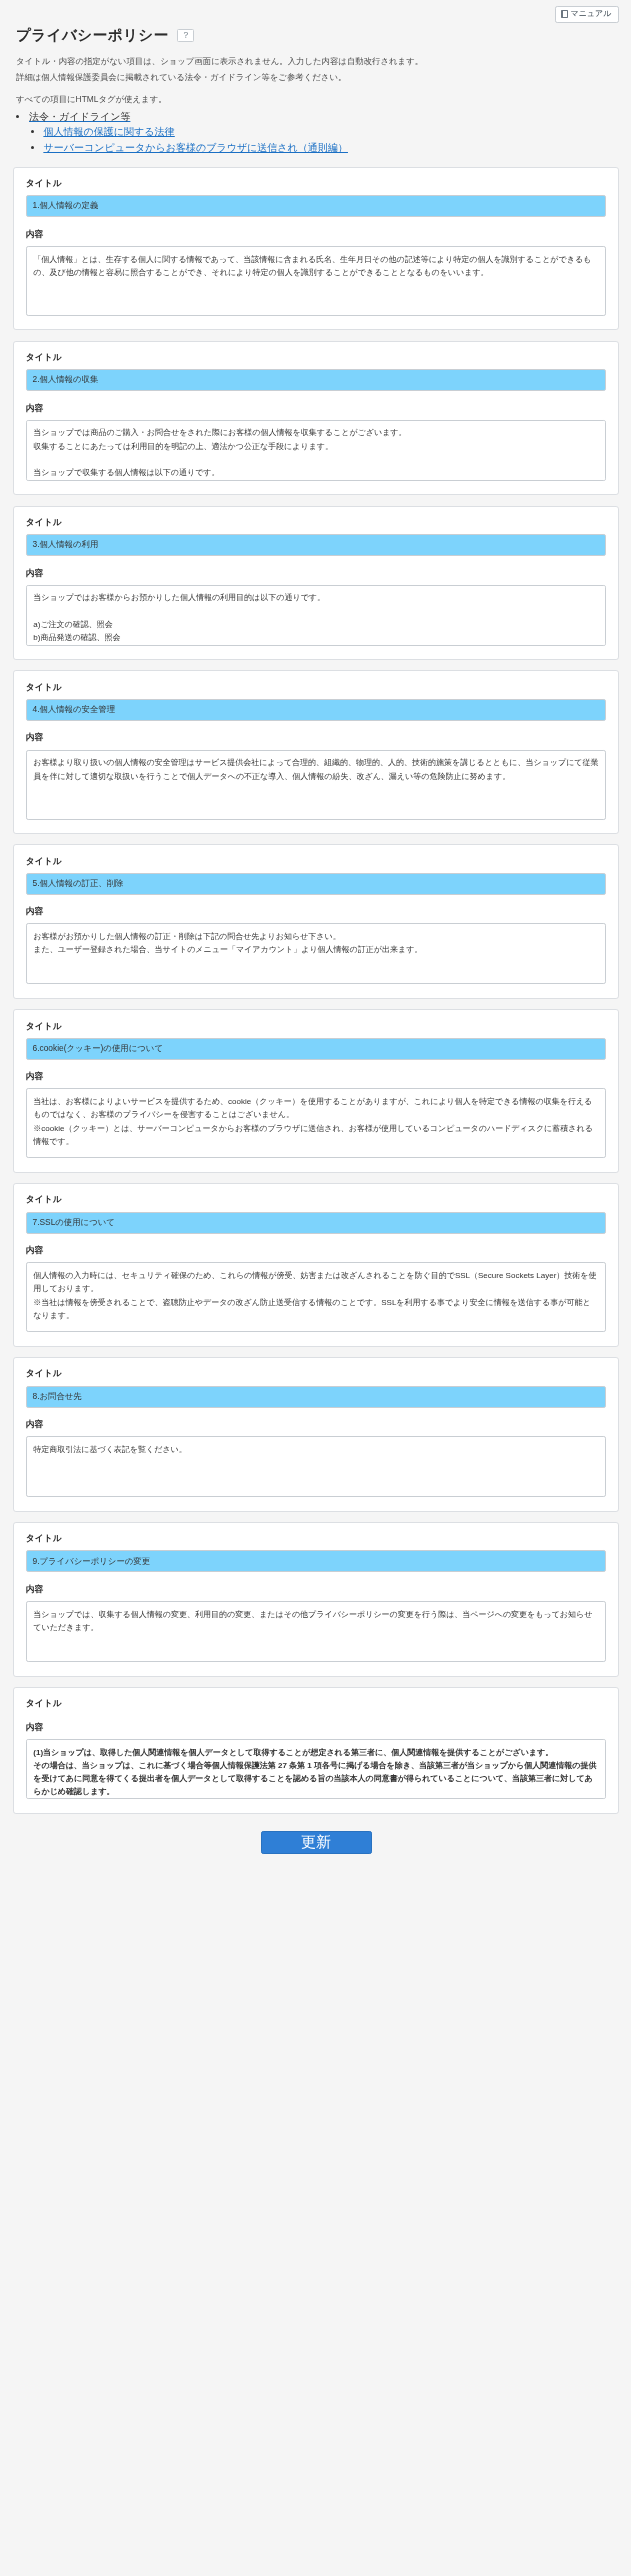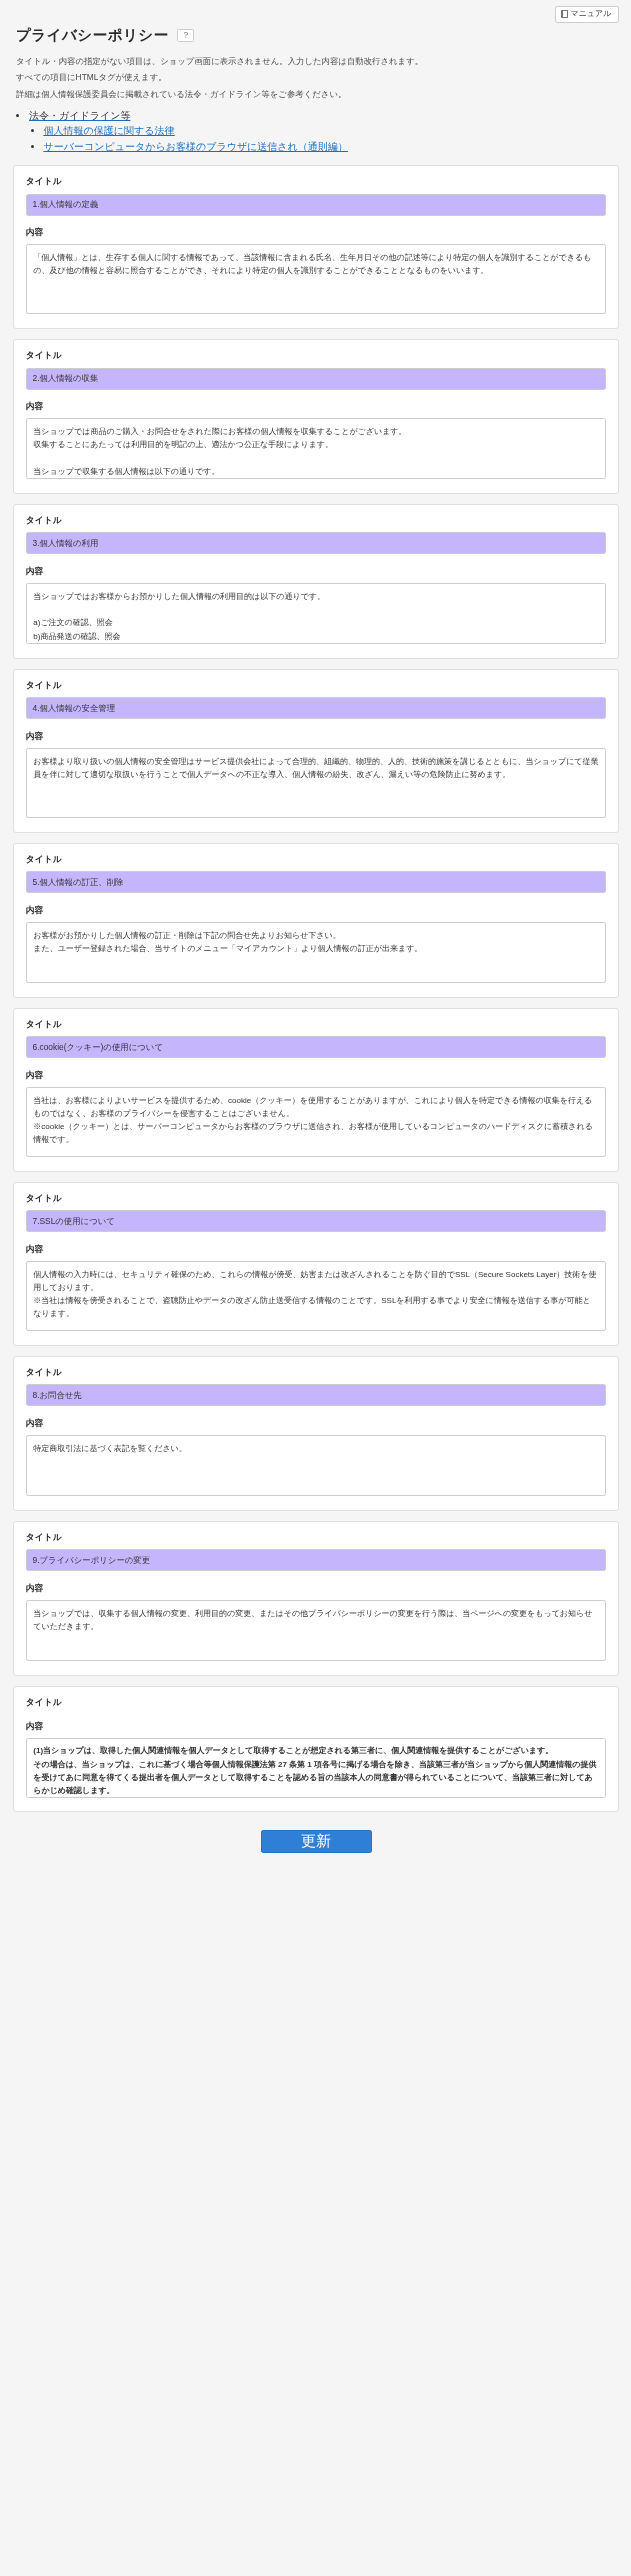--- a/index.html
+++ b/index.html
@@ -113,21 +113,21 @@
   .field-label.second { margin-top: 11.7px; }
   input.text-input {
     width: 100%;
     height: 22px;
     border: 0.7px solid #c9ced3;
     border-radius: 2.2px;
     padding: 2.9px 5.8px;
     font-size: 8.4px;
     font-family: "Liberation Sans", sans-serif;
     color: #333;
-    background: #c4b5fd;
+    background: #7dd3fc;
   }
   textarea.area {
     width: 100%;
     border: 0.7px solid #c9ced3;
     border-radius: 2.2px;
     padding: 5.8px 6.6px;
     font-size: 8px;
     line-height: 1.65;
     font-family: "Liberation Sans", sans-serif;
     color: #333;
@@ -166,22 +166,22 @@
       <span>マニュアル</span>
     </div>
   </div>
 
   <div class="head-wrap">
     <h1 class="page-title">
       <span>プライバシーポリシー</span>
       <span class="q">？</span>
     </h1>
     <p class="desc">タイトル・内容の指定がない項目は、ショップ画面に表示されません。入力した内容は自動改行されます。</p>
+    <p class="desc small-gap">詳細は個人情報保護委員会に掲載されている法令・ガイドライン等をご参考ください。</p>
     <p class="desc">すべての項目にHTMLタグが使えます。</p>
-    <p class="desc small-gap">詳細は個人情報保護委員会に掲載されている法令・ガイドライン等をご参考ください。</p>
     <ul class="link-list">
       <li>
         <span>法令・ガイドライン等</span>
         <ul>
           <li>
             <a href="#">個人情報の保護に関する法律</a>
           </li>
           <li>
             <a href="#">サーバーコンピュータからお客様のブラウザに送信され（通則編）</a>
           </li>

